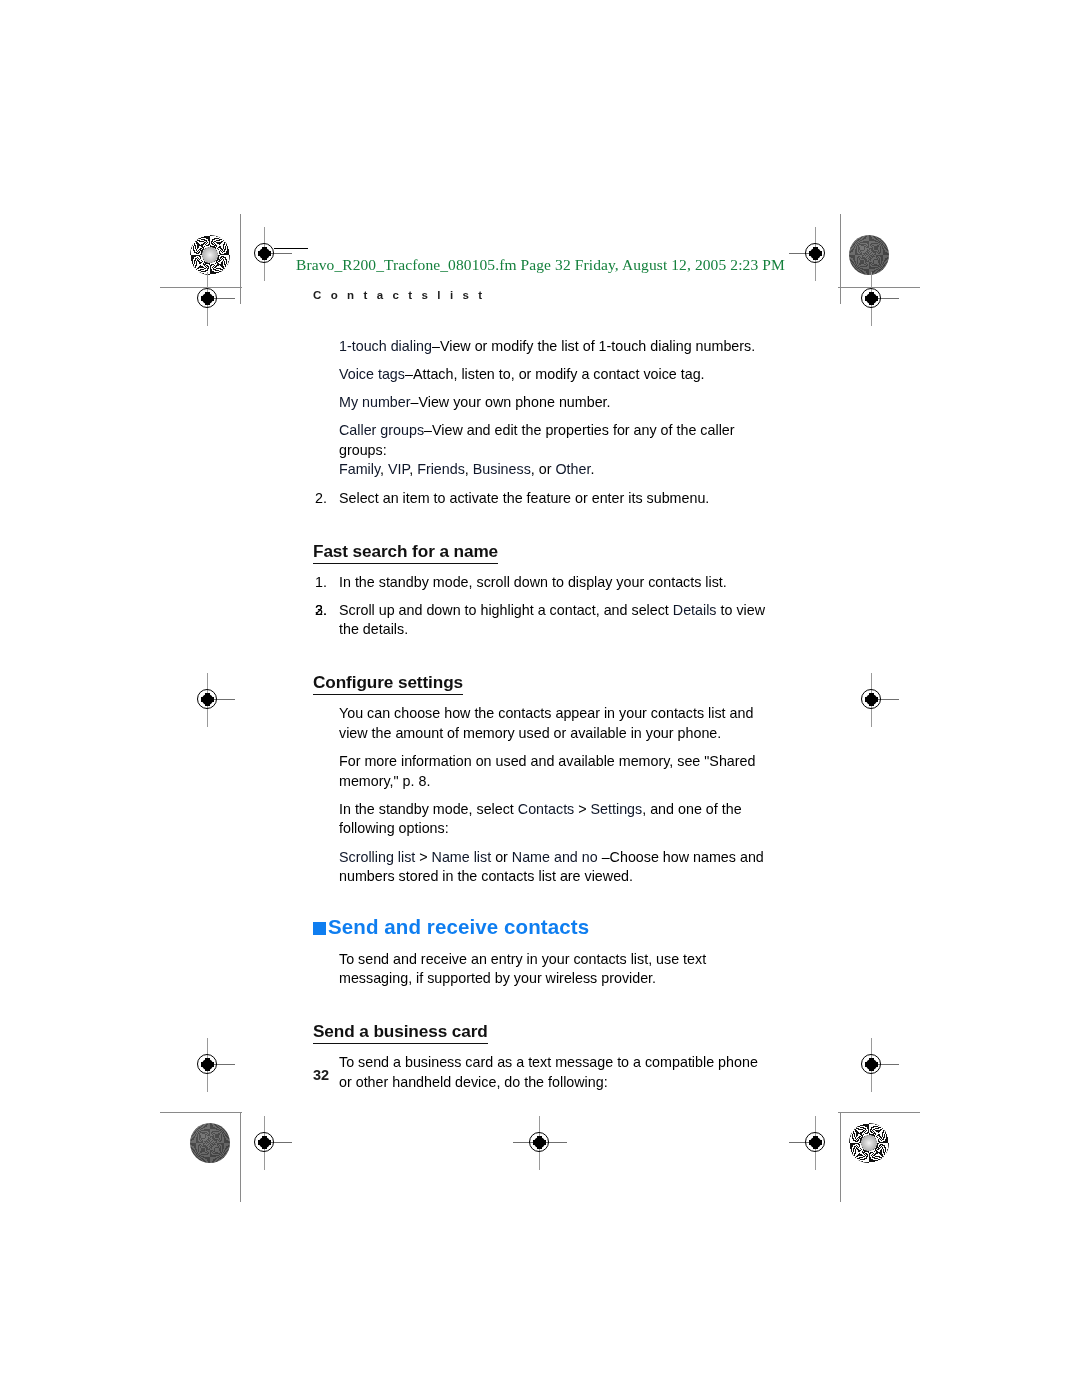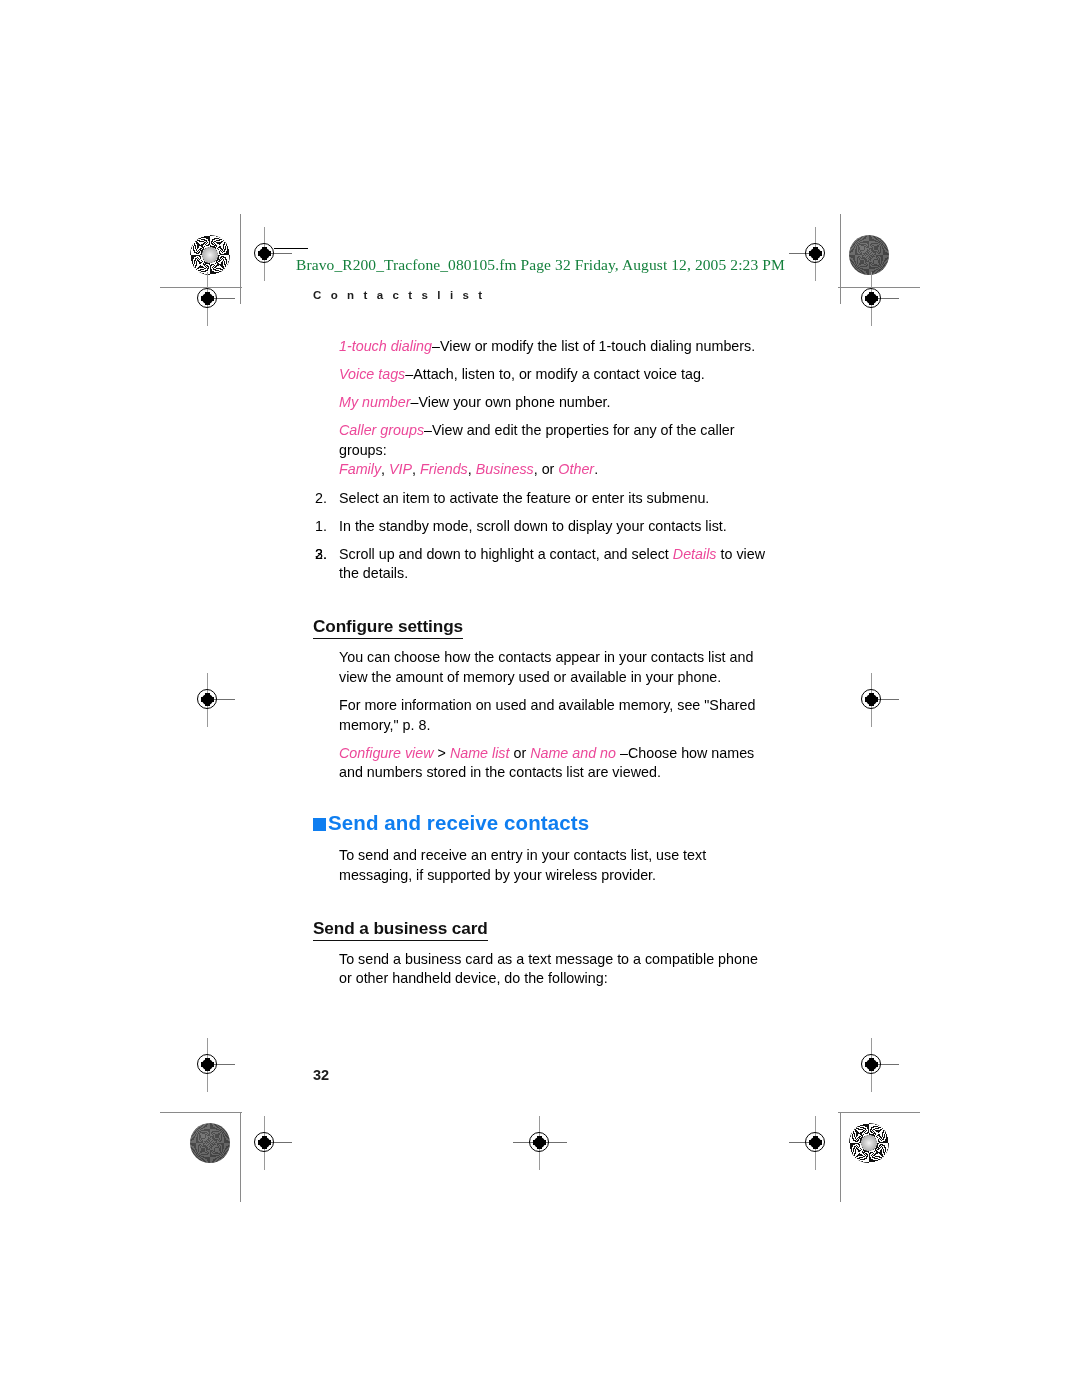--- a/index.html
+++ b/index.html
@@ -164,22 +164,21 @@
     margin: 0 0 8.5px 0;
     padding-left: 26px;
   }
   .numlist > .num {
     position: absolute;
     left: 2px;
     top: 0;
   }
 
   .it {
-    font-style: italic;
-    color: #ec4899;
+    color: #0f172a;
   }
 
   h2.chapter {
     font-size: 20.5px;
     font-weight: 600;
     color: #0f7ef0;
     margin: 28px 0 11px 0;
     line-height: 24px;
     letter-spacing: .1px;
     position: relative;
@@ -352,20 +351,23 @@
   <p class="para indent">
     <span class="it">Caller groups</span><span>–View and edit the properties for any of the caller groups:</span><br>
     <span class="it">Family</span><span>, </span><span class="it">VIP</span><span>, </span><span class="it">Friends</span><span>, </span><span class="it">Business</span><span>, or </span><span class="it">Other</span><span>.</span>
   </p>
 
   <div class="numlist">
     <span class="num">2.</span>
     <span>Select an item to activate the feature or enter its submenu.</span>
   </div>
 
+  <div class="section-wrap">
+    <h3 class="section">Fast search for a name</h3>
+  </div>
 
   <div class="numlist">
     <span class="num">1.</span>
     <span>In the standby mode, scroll down to display your contacts list.</span>
   </div>
 
   <div class="numlist">
     <span class="num">2.</span>
   </div>
 
@@ -375,23 +377,26 @@
   </div>
 
   <div class="section-wrap">
     <h3 class="section">Configure settings</h3>
   </div>
 
   <p class="para indent">You can choose how the contacts appear in your contacts list and view the amount of memory used or available in your phone.</p>
 
   <p class="para indent">For more information on used and available memory, see "Shared memory," p. 8.</p>
 
-
-  <p class="para indent">
-    <span class="it">Configure view</span><span> &gt; </span><span class="it">Name list</span><span> or </span><span class="it">Name and no</span><span> –Choose how names and numbers stored in the contacts list are viewed.</span>
+  <p class="para indent">
+    <span>In the standby mode, select </span><span class="it">Contacts</span><span> &gt; </span><span class="it">Settings</span><span>, and one of the following options:</span>
+  </p>
+
+  <p class="para indent">
+    <span class="it">Scrolling list</span><span> &gt; </span><span class="it">Name list</span><span> or </span><span class="it">Name and no</span><span> –Choose how names and numbers stored in the contacts list are viewed.</span>
   </p>
 
 
   <h2 class="chapter">
     <span class="bullet"></span><span>Send and receive contacts</span>
   </h2>
 
   <p class="para indent">To send and receive an entry in your contacts list, use text messaging, if supported by your wireless provider.</p>
 
   <div class="section-wrap">

